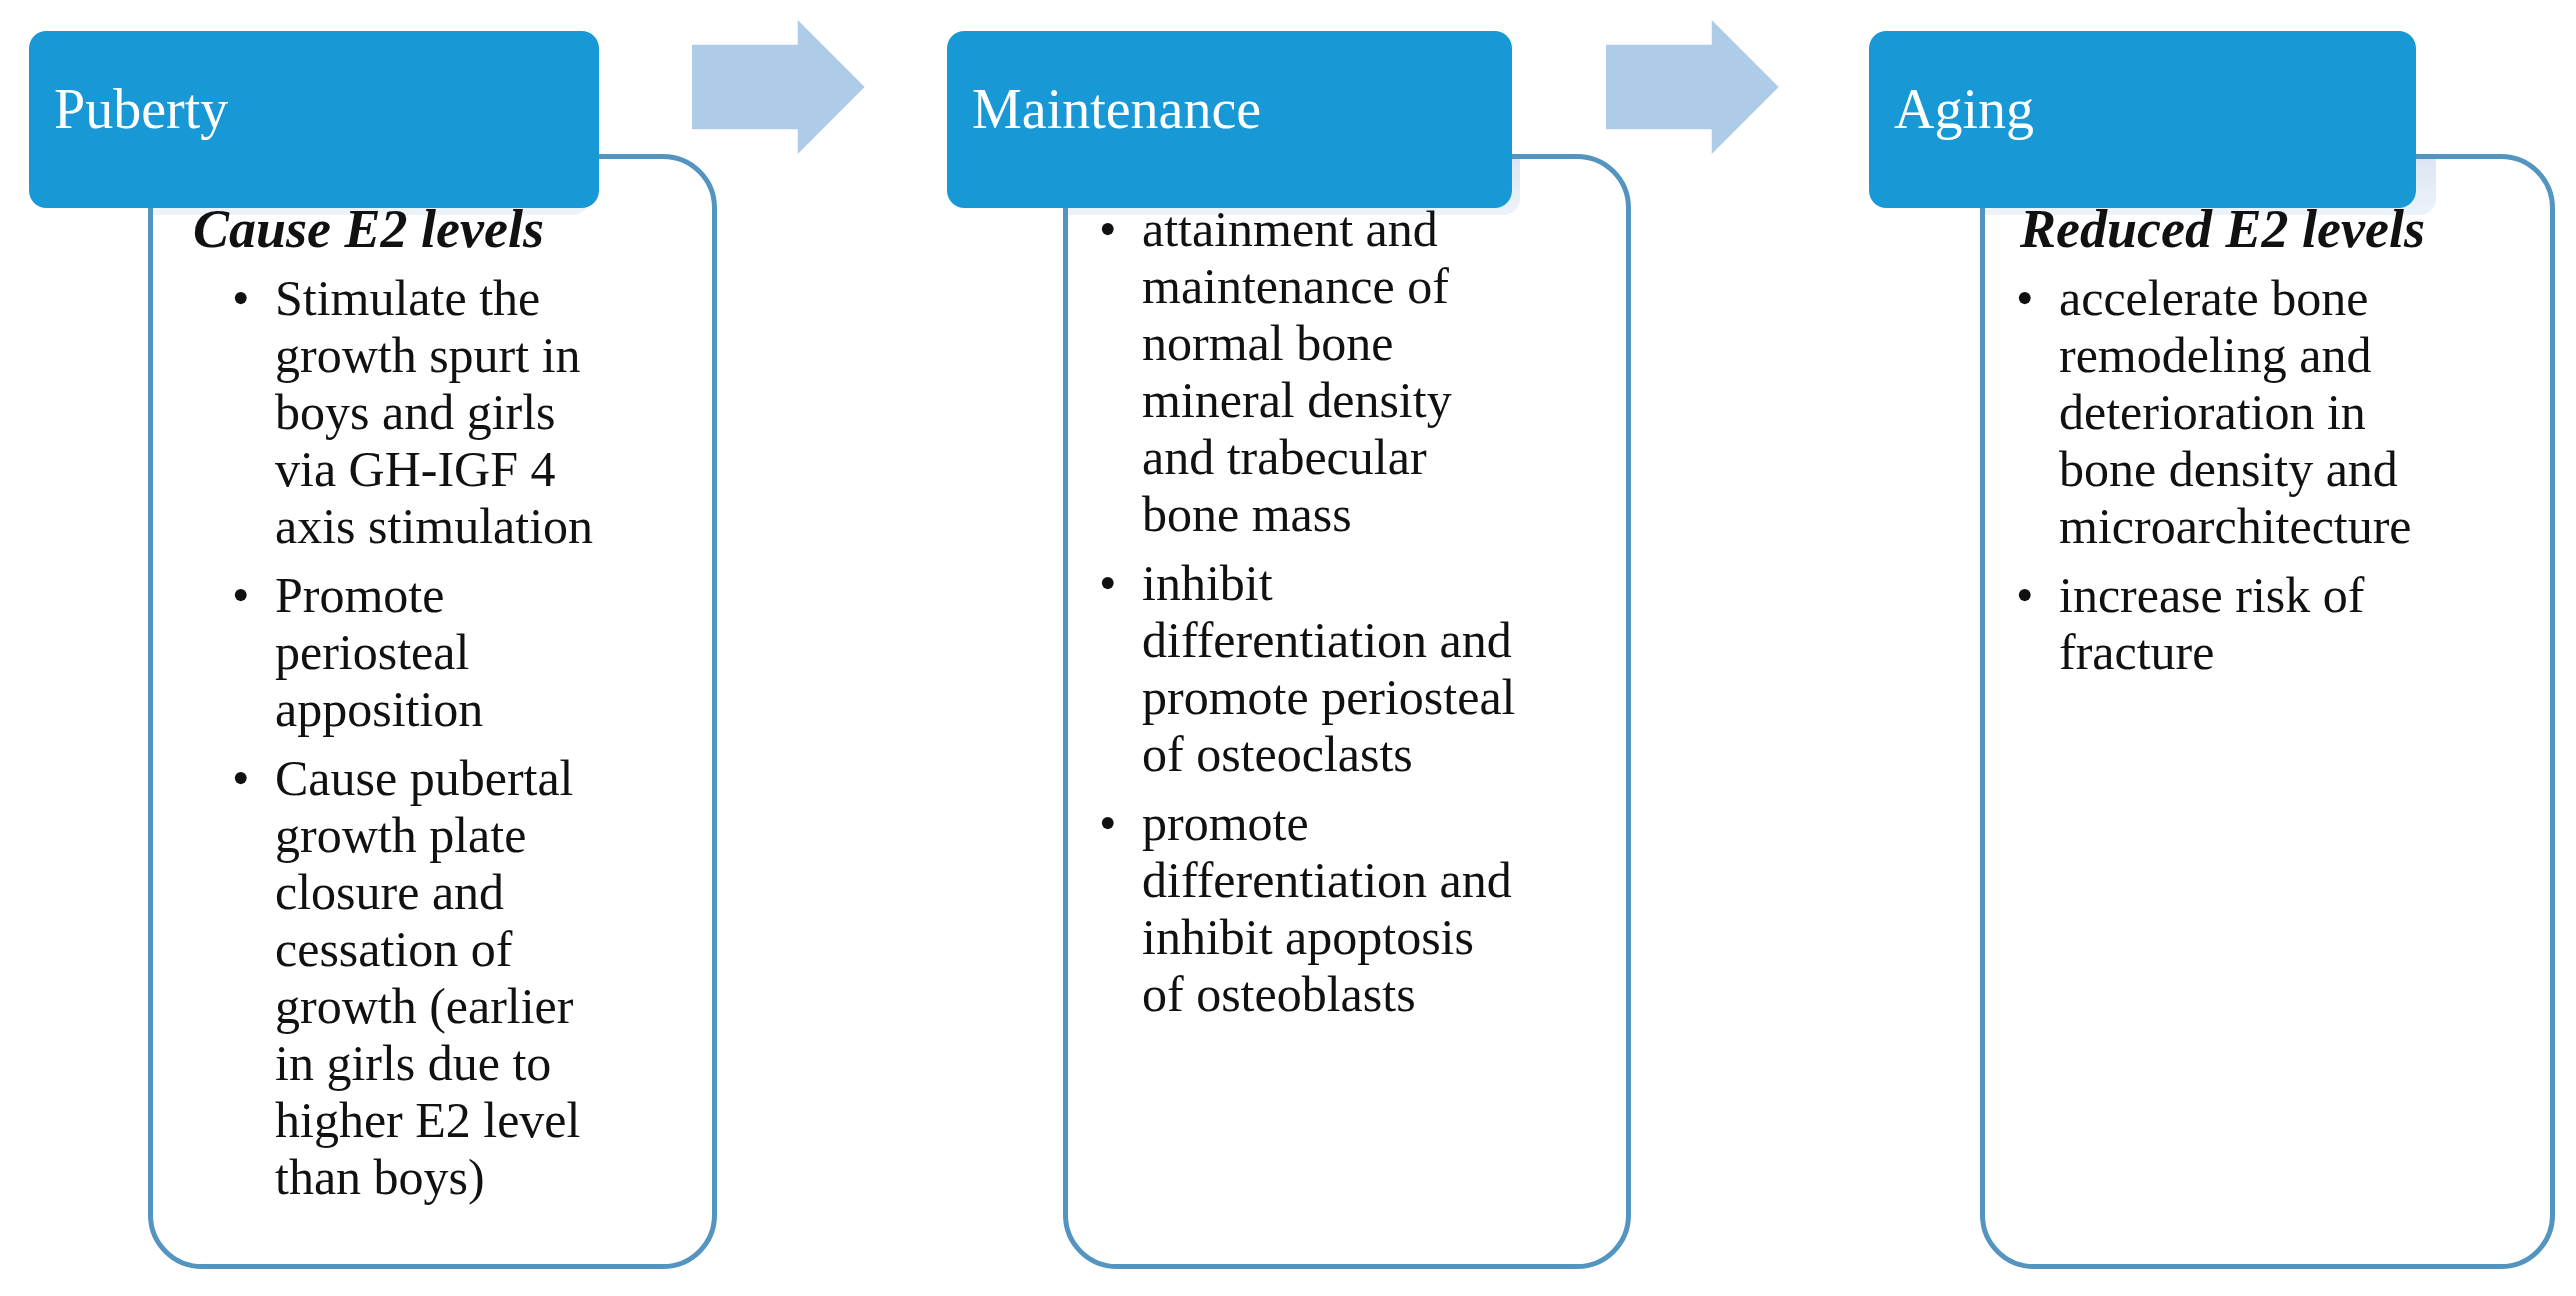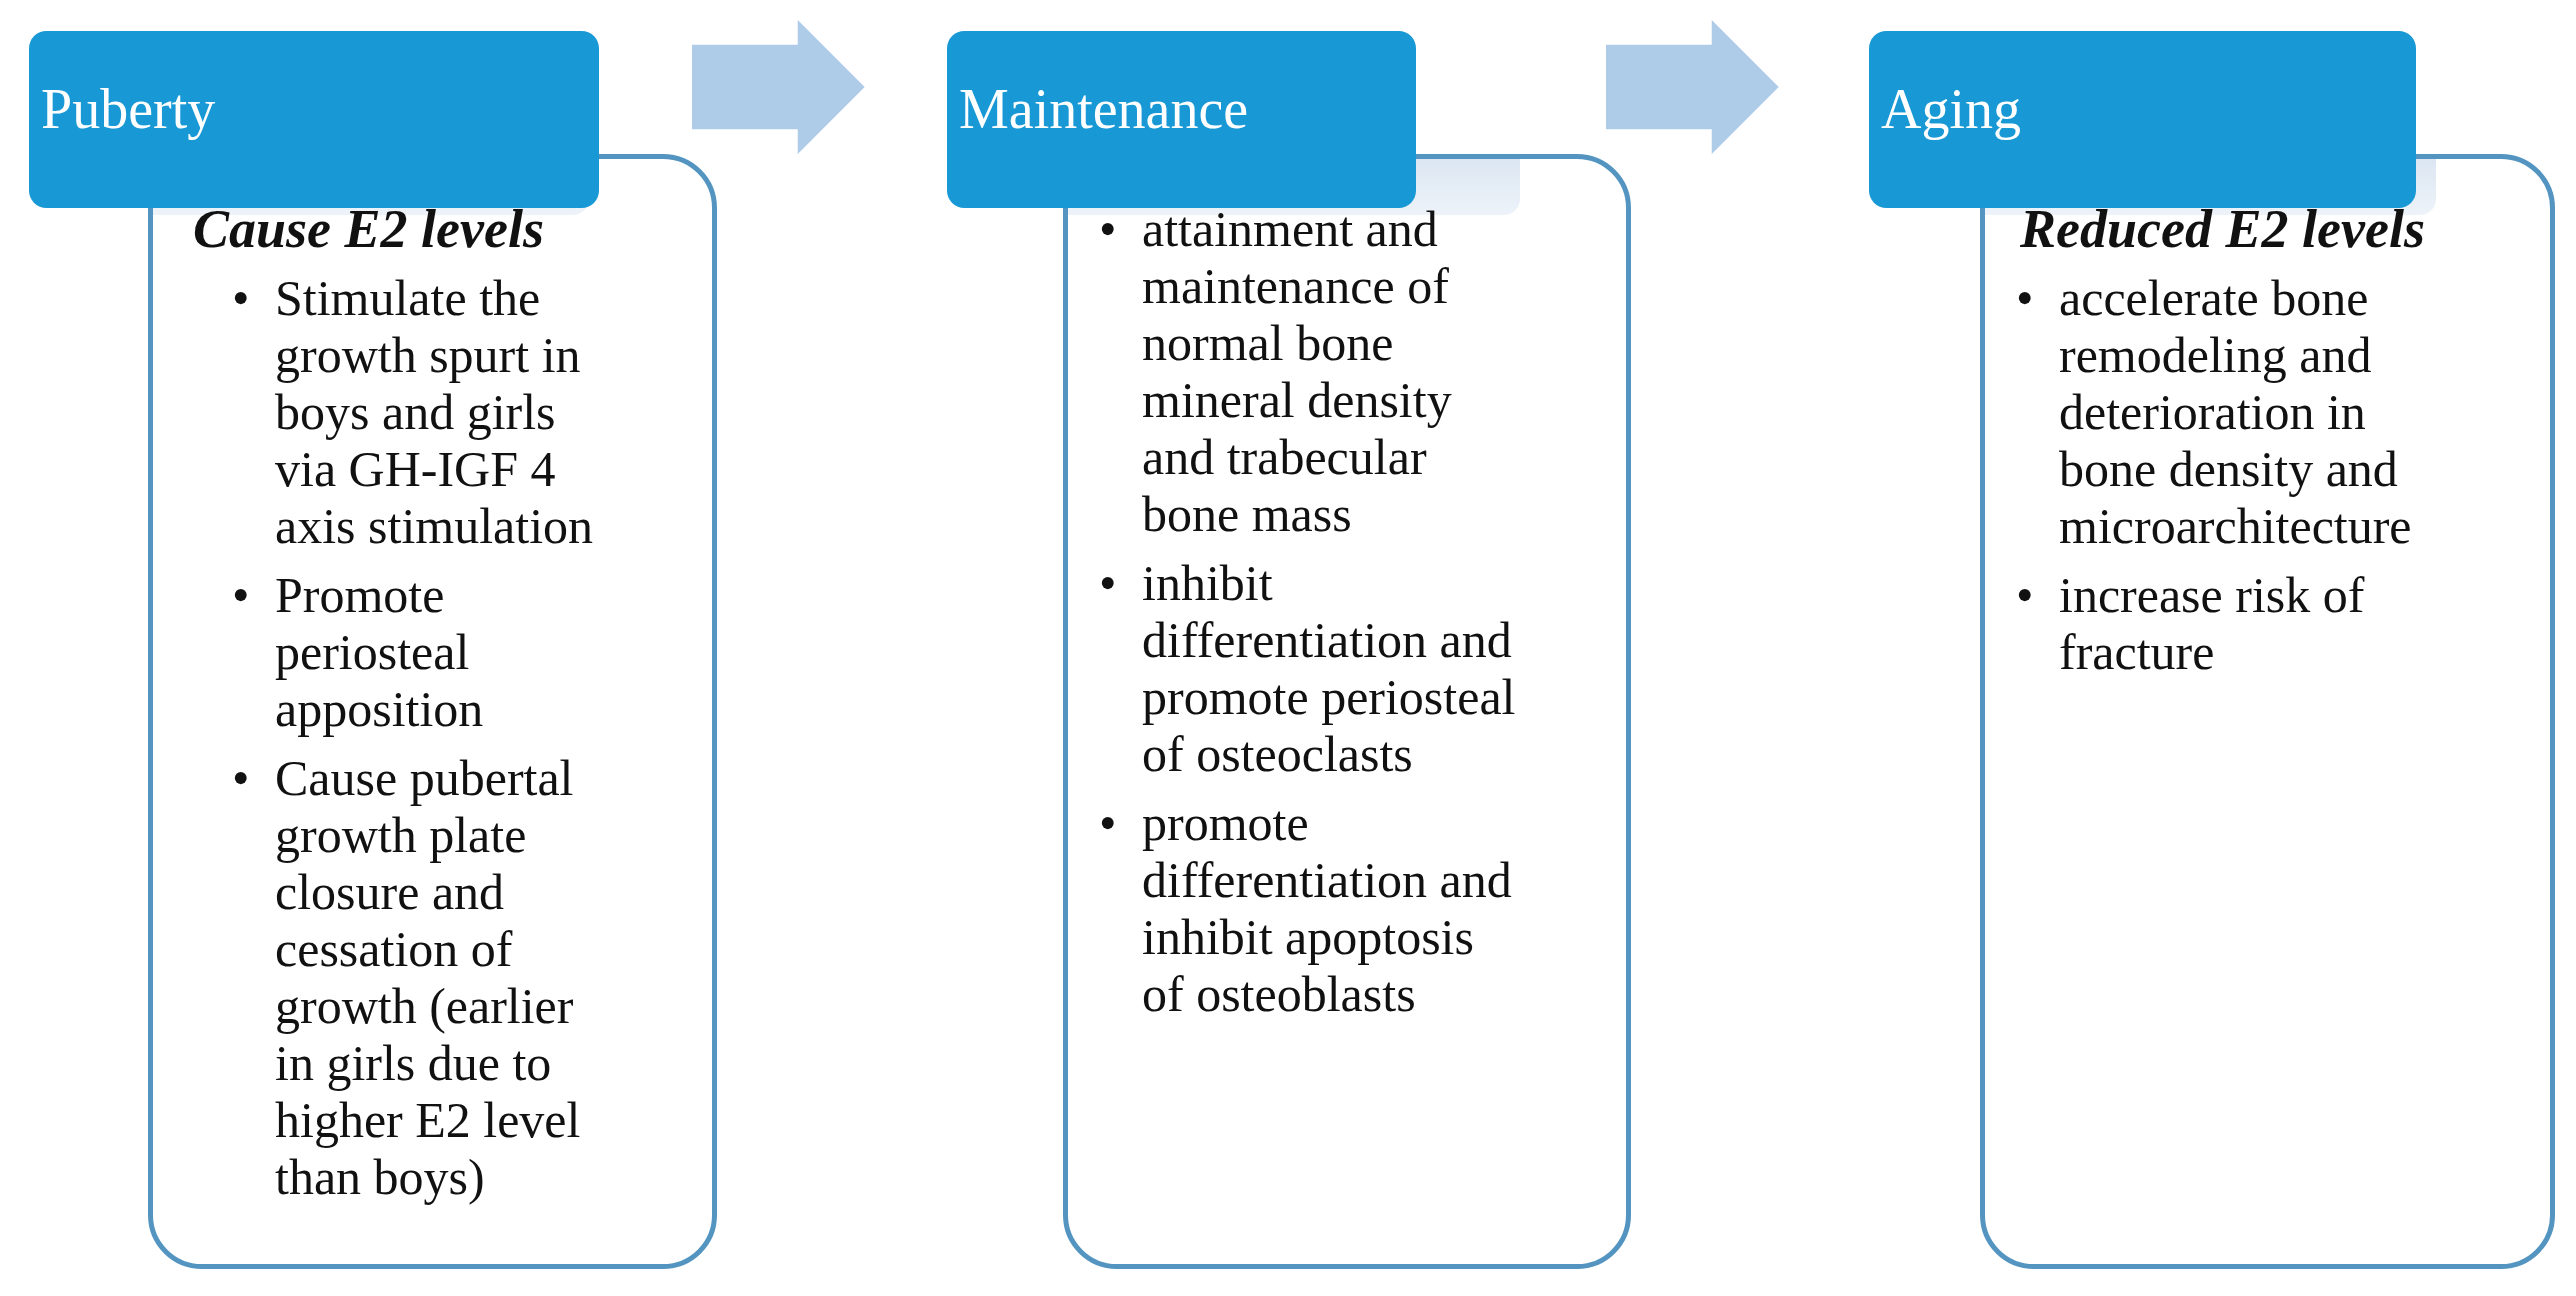--- a/index.html
+++ b/index.html
@@ -20,26 +20,26 @@
   
   .stage-header {
     position: absolute;
     top: 31px;
     height: 177px;
     background: #1899d6;
     border-radius: 17.4px;
     color: #ffffff;
     font-size: 56px;
     line-height: 1.15;
-    padding: 46px 0 0 12px;
+    padding: 46px 0 0 25px;
     box-sizing: border-box;
     z-index: 3;
   }
   .hdr-1 { left: 29px;   width: 570px; }
-  .hdr-2 { left: 947px; width: 469px; }
+  .hdr-2 { left: 947px; width: 565px; }
   .hdr-3 { left: 1869px; width: 547px; }
 
   
   .stage-body {
     position: absolute;
     top: 154px;
     height: 1115px;
     background: #ffffff;
     border: 5.4px solid #5395c0;
     border-radius: 54px;

